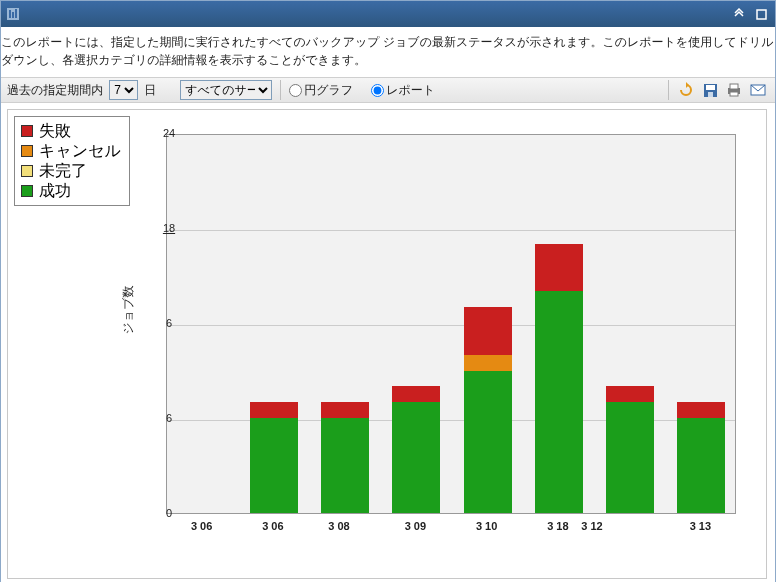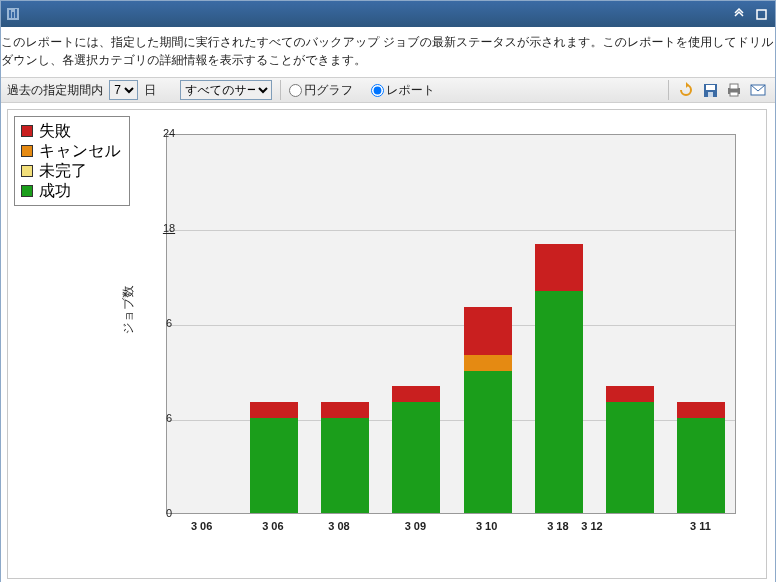--- a/index.html
+++ b/index.html
@@ -234,19 +234,19 @@
           <div class="ytick" style="top: 17px;">24</div>
         </div>
       <div id="xticks">
           <div class="xtick" style="left: 193.625px;">3 06</div>
           <div class="xtick" style="left: 264.875px;">3 06</div>
           <div class="xtick" style="left: 331px;">3 08</div>
           <div class="xtick" style="left: 407.375px; text-align: center;">3 09</div>
           <div class="xtick" style="left: 478.625px;">3 10</div>
           <div class="xtick" style="left: 549.875px;">3 18</div>
           <div class="xtick" style="left: 584px;">3 12</div>
-          <div class="xtick" style="left: 692.375px;">3 11</div>
+          <div class="xtick" style="left: 692.375px;">3 13</div>
         </div>
 
     </div>
   </div>
 
 </div>
 
 </body></html>

